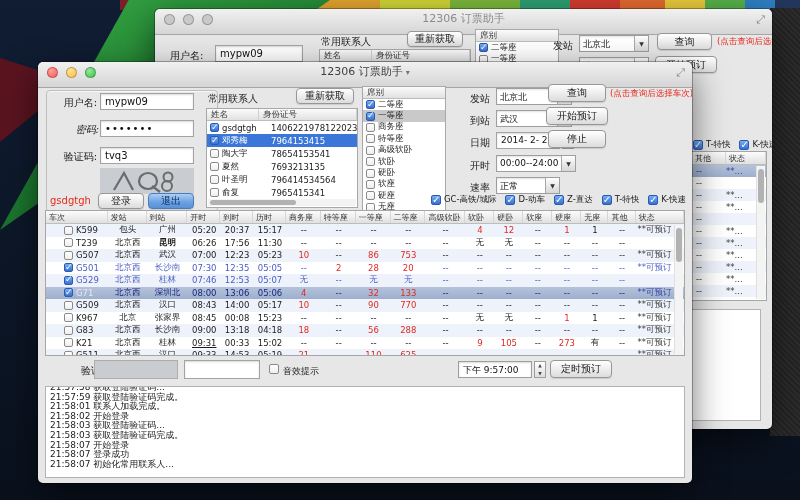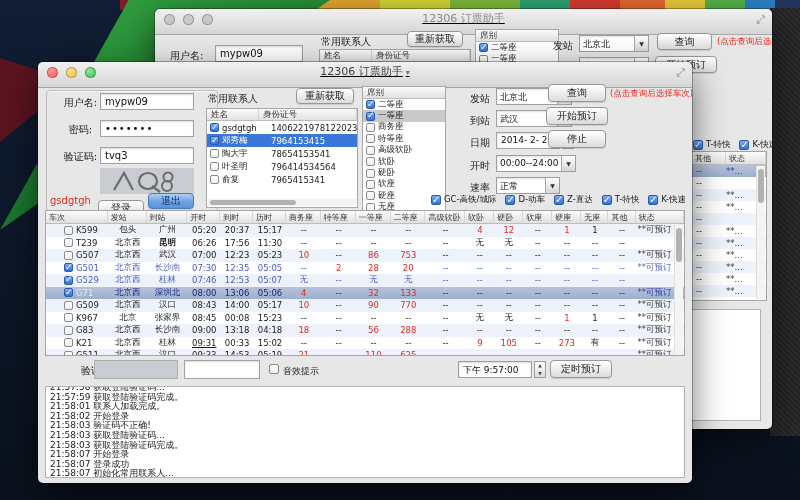--- a/index.html
+++ b/index.html
@@ -20,21 +20,21 @@
   .wall-maroon { left:0; top:58px; width:74px; height:84px;
     background:#5a1420; clip-path:polygon(0 0,100% 28%,0 100%); }
   .wall-granite { left:770px; top:8px; width:30px; height:428px;
     background:#242424;
     background-image:repeating-linear-gradient(45deg,rgba(255,255,255,.04) 0 2px,transparent 2px 4px); }
 
   
   .win { position:absolute; background:#e7e7e7; border-radius:5px;
     box-shadow:0 12px 34px rgba(0,0,0,.55),0 0 0 1px rgba(0,0,0,.3); overflow:hidden; }
   .tbar { position:relative; height:26px; border-radius:5px 5px 0 0;
-    background:linear-gradient(#f1f1f1,#d5d5d5); border-bottom:1px solid #a6a6a6;text-decoration:underline; }
+    background:linear-gradient(#f1f1f1,#d5d5d5); border-bottom:1px solid #a6a6a6; }
   .lights { position:absolute; left:9px; top:5px; display:flex; gap:8px; }
   .light { width:11px; height:11px; border-radius:50%; border:1px solid rgba(0,0,0,.25); }
   .lr { background:radial-gradient(circle at 35% 30%,#ff9d98,#fc5b57); }
   .ly { background:radial-gradient(circle at 35% 30%,#ffe195,#fdbe3f); }
   .lg { background:radial-gradient(circle at 35% 30%,#9ae69a,#33c748); }
   .ld { background:#c9c9c9; }
   .ttl { text-align:center; font-size:11px; color:#3f3f3f; line-height:20px; white-space:nowrap; }
   .ttl.dim { color:#8a8a8a; }
   .caret { font-size:8px; color:#777; margin-left:3px; }
   .fsico { position:absolute; right:7px; top:4px; font-size:11px; color:#8a8a8a; }
@@ -262,35 +262,35 @@
         <span class="light ly"></span>
         <span class="light lg"></span>
       </div>
       <div class="ttl"><span>12306 订票助手</span><span class="caret">▾</span></div>
       <div class="fsico">⤢</div>
     </div>
 
     <div class="gbox" style="left:8px;top:28px;width:172px;height:122px;"></div>
     <div class="lbl" style="left:13px;top:34px;width:46px;text-align:right;">用户名:</div>
     <div class="inp" style="left:62px;top:31px;width:94px;height:17px;">mypw09</div>
-    <div class="lbl" style="left:8px;top:61px;width:46px;text-align:right;">密码:</div>
+    <div class="lbl" style="left:15px;top:61px;width:46px;text-align:right;font-style:italic;">密码:</div>
     <div class="inp" style="left:62px;top:58px;width:94px;height:17px;letter-spacing:1px;">•••••••</div>
     <div class="lbl" style="left:13px;top:88px;width:46px;text-align:right;">验证码:</div>
     <div class="inp" style="left:62px;top:85px;width:94px;height:17px;">tvq3</div>
     <div class="abs" style="left:62px;top:106px;width:94px;height:26px;background:#c9cdd1;">
       <svg width="94" height="26" viewBox="0 0 94 26">
         <path d="M14 22 L24 5 L33 22" fill="none" stroke="#6b6b6b" stroke-width="2.2"></path>
         <ellipse cx="48" cy="13" rx="9" ry="8" fill="none" stroke="#6b6b6b" stroke-width="2.2"></ellipse>
         <path d="M52 18 L60 24" fill="none" stroke="#6b6b6b" stroke-width="2.2"></path>
         <circle cx="68" cy="9" r="4.5" fill="none" stroke="#6b6b6b" stroke-width="2"></circle>
         <circle cx="67" cy="18" r="5" fill="none" stroke="#6b6b6b" stroke-width="2"></circle>
       </svg>
     </div>
     <div class="lbl" style="left:12px;top:133px;color:#e8281c;">gsdgtgh</div>
-    <div class="btn" style="left:60px;top:138px;width:46px;height:16px;">登录</div>
+    <div class="btn" style="left:60px;top:131px;width:46px;height:16px;">登录</div>
     <div class="btn pri" style="left:110px;top:131px;width:46px;height:16px;">退出</div>
 
     <div class="lbl" style="left:170px;top:30px;">常用联系人</div>
     <div class="btn" style="left:258px;top:26px;width:58px;height:16px;">重新获取</div>
     <div class="listbox" style="left:168px;top:46px;width:152px;height:100px;">
       <div class="lhead">
         <span style="width:52px;">姓名</span>
         <span style="flex:1;">身份证号</span>
       </div>
       <div id="contact-rows">
@@ -301,20 +301,25 @@
           </div>
           <div class="crow sel">
             <span class="cb s on"></span>
             <span class="cn">邓秀梅</span>
             <span class="cid">7964153415</span>
           </div>
           <div class="crow">
             <span class="cb s"></span>
             <span class="cn">陶大宇</span>
             <span class="cid">78654153541</span>
+          </div>
+          <div class="crow">
+            <span class="cb s"></span>
+            <span class="cn">夏然</span>
+            <span class="cid">7693213135</span>
           </div>
           <div class="crow">
             <span class="cb s"></span>
             <span class="cn">叶圣明</span>
             <span class="cid">796414534564</span>
           </div>
           <div class="crow">
             <span class="cb s"></span>
             <span class="cn">俞复</span>
             <span class="cid">7965415341</span>
@@ -719,21 +724,20 @@
       <div>▲</div>
       <div>▼</div>
     </div>
     <div class="btn" style="left:512px;top:298px;width:62px;height:18px;">定时预订</div>
 
     <div class="log" style="left:7px;top:324px;width:640px;height:92px;" id="log-box">
         <div>21:57:58 获取登陆验证码...</div>
         <div>21:57:59 获取登陆验证码完成。</div>
         <div>21:58:01 联系人加载完成。</div>
         <div>21:58:02 开始登录</div>
-        <div>21:58:03 验证码不正确!</div>
         <div>21:58:03 获取登陆验证码...</div>
         <div>21:58:03 获取登陆验证码完成。</div>
         <div>21:58:07 开始登录</div>
         <div>21:58:07 登录成功</div>
         <div>21:58:07 初始化常用联系人...</div>
       </div>
   </div>
 </div>
 
 </body></html>

